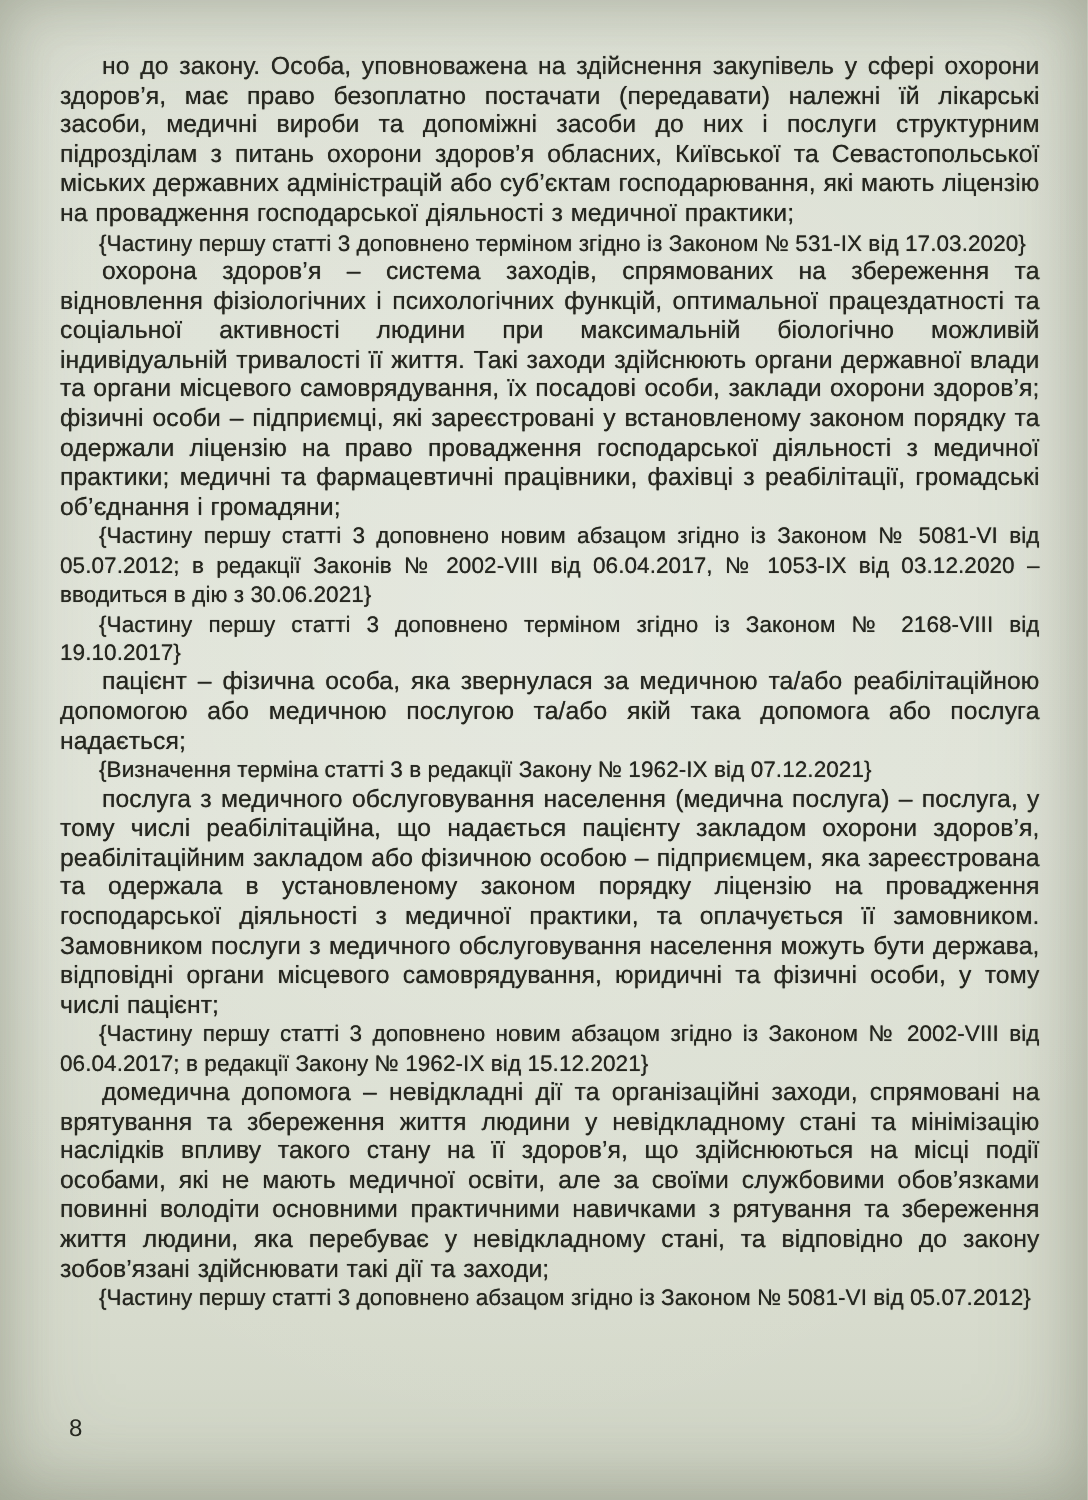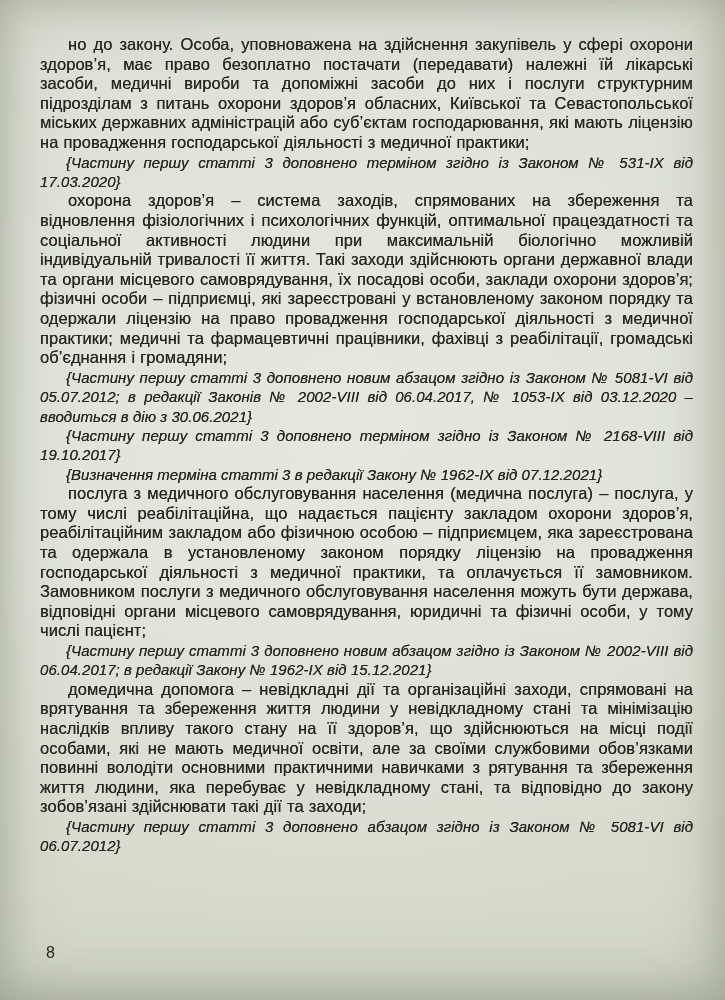--- a/index.html
+++ b/index.html
@@ -34,41 +34,41 @@
   .body-para{
     font-size:16.5px;
     line-height:19.6px;
     text-indent:28px;
     letter-spacing:0.05px;
     word-spacing:0.5px;
   }
   .note-para{
     font-size:15px;
     line-height:19.4px;
-    font-style:italic;
     text-indent:26px;
     letter-spacing:0.05px;
   }
   .page-number{
     position:absolute;
     left:46px;top:944px;
     font-size:16px;
     letter-spacing:0.5px;
   }
 </style>
 </head>
 <body>
 
 <div class="page">
   <div class="text-block">
     <p class="body-para">но до закону. Особа, уповноважена на здійснення закупівель у сфері охорони здоров’я, має право безоплатно постачати (передавати) належні їй лікарські засоби, медичні вироби та допоміжні засоби до них і послуги структурним підрозділам з питань охорони здоров’я обласних, Київської та Севастопольської міських державних адміністрацій або суб’єктам господарювання, які мають ліцензію на провадження господарської діяльності з медичної практики;</p>
     <p class="note-para">{Частину першу статті 3 доповнено терміном згідно із Законом № 531-IX від 17.03.2020}</p>
     <p class="body-para">охорона здоров’я – система заходів, спрямованих на збереження та відновлення фізіологічних і психологічних функцій, оптимальної працездатності та соціальної активності людини при максимальній біологічно можливій індивідуальній тривалості її життя. Такі заходи здійснюють органи державної влади та органи місцевого самоврядування, їх посадові особи, заклади охорони здоров’я; фізичні особи – підприємці, які зареєстровані у встановленому законом порядку та одержали ліцензію на право провадження господарської діяльності з медичної практики; медичні та фармацевтичні працівники, фахівці з реабілітації, громадські об’єднання і громадяни;</p>
     <p class="note-para">{Частину першу статті 3 доповнено новим абзацом згідно із Законом № 5081-VI від 05.07.2012; в редакції Законів № 2002-VIII від 06.04.2017, № 1053-IX від 03.12.2020 – вводиться в дію з 30.06.2021}</p>
     <p class="note-para">{Частину першу статті 3 доповнено терміном згідно із Законом № 2168-VIII від 19.10.2017}</p>
+    <p class="body-para">пацієнт – фізична особа, яка звернулася за медичною та/або реабілітаційною допомогою або медичною послугою та/або якій така допомога або послуга надається;</p>
     <p class="note-para">{Визначення терміна статті 3 в редакції Закону № 1962-IX від 07.12.2021}</p>
     <p class="body-para">послуга з медичного обслуговування населення (медична послуга) – послуга, у тому числі реабілітаційна, що надається пацієнту закладом охорони здоров’я, реабілітаційним закладом або фізичною особою – підприємцем, яка зареєстрована та одержала в установленому законом порядку ліцензію на провадження господарської діяльності з медичної практики, та оплачується її замовником. Замовником послуги з медичного обслуговування населення можуть бути держава, відповідні органи місцевого самоврядування, юридичні та фізичні особи, у тому числі пацієнт;</p>
     <p class="note-para">{Частину першу статті 3 доповнено новим абзацом згідно із Законом № 2002-VIII від 06.04.2017; в редакції Закону № 1962-IX від 15.12.2021}</p>
     <p class="body-para">домедична допомога – невідкладні дії та організаційні заходи, спрямовані на врятування та збереження життя людини у невідкладному стані та мінімізацію наслідків впливу такого стану на її здоров’я, що здійснюються на місці події особами, які не мають медичної освіти, але за своїми службовими обов’язками повинні володіти основними практичними навичками з рятування та збереження життя людини, яка перебуває у невідкладному стані, та відповідно до закону зобов’язані здійснювати такі дії та заходи;</p>
-    <p class="note-para">{Частину першу статті 3 доповнено абзацом згідно із Законом № 5081-VI від 06.07.2012}</p>
+    <p class="note-para">{Частину першу статті 3 доповнено абзацом згідно із Законом № 5081-VI від 05.07.2012}</p>
   </div>
   <div class="page-number">8</div>
 </div>
 
 </body></html>

